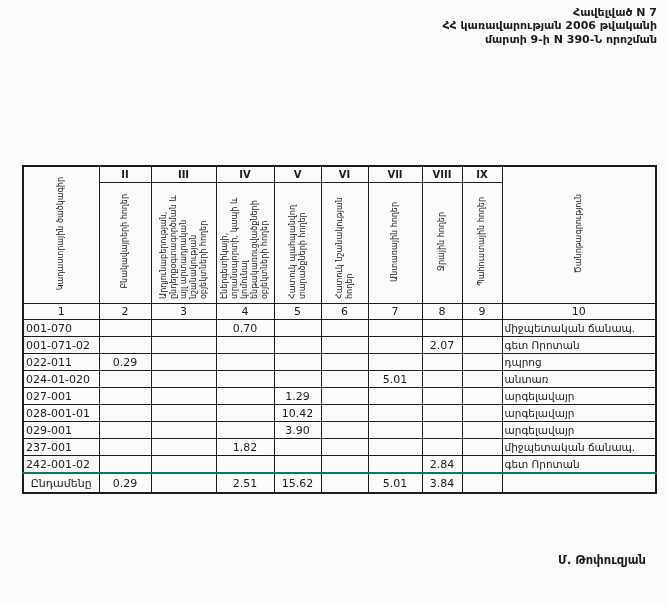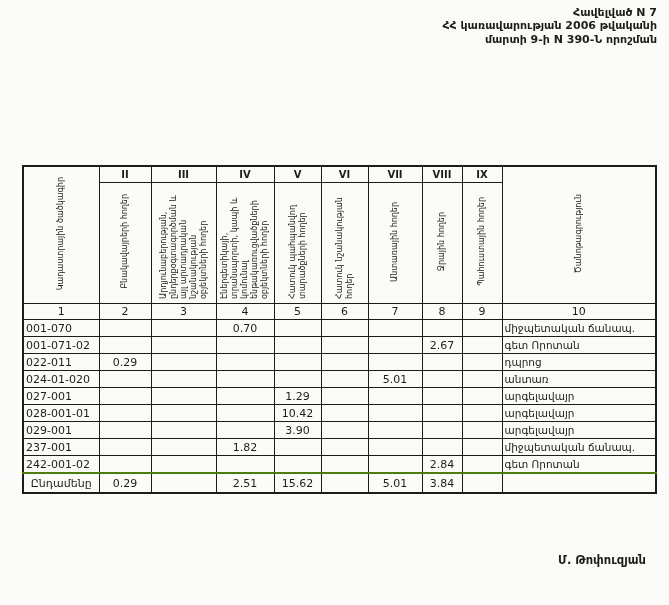--- a/index.html
+++ b/index.html
@@ -47,21 +47,21 @@
     max-height:114px;
     text-align:left;
   }
   tr.vrow td{height:120px;}
   .vtext.tall{max-height:130px;}
   td.num{height:15px;text-align:center;}
   td.code{text-align:left;}
   td.val{text-align:center;}
   td.note{text-align:left;font-size:10.5px;}
   tr.data td{height:16px;}
-  tr.total td{height:18px;border-top:2px solid #4d7c0f;margin-left:32px;}
+  tr.total td{height:18px;border-top:2px solid #0f766e;margin-left:32px;}
   tr.total .label{text-align:center;}
   
   .footer-left{
     position:absolute;left:20px;top:523px;
     font-size:11.5px;font-weight:bold;line-height:1.45;
   }
   .signature{
     position:absolute;left:558px;top:553px;
     font-size:11.5px;font-weight:bold;
   }
@@ -144,21 +144,21 @@
         <td class="note">միջպետական ճանապ.</td>
       </tr>
       <tr class="data">
         <td class="code">001-071-02</td>
         <td class="val"></td>
         <td class="val"></td>
         <td class="val"></td>
         <td class="val"></td>
         <td class="val"></td>
         <td class="val"></td>
-        <td class="val">2.67</td>
+        <td class="val">2.07</td>
         <td class="val"></td>
         <td class="note">գետ Որոտան</td>
       </tr>
       <tr class="data">
         <td class="code">022-011</td>
         <td class="val">0.29</td>
         <td class="val"></td>
         <td class="val"></td>
         <td class="val"></td>
         <td class="val"></td>

